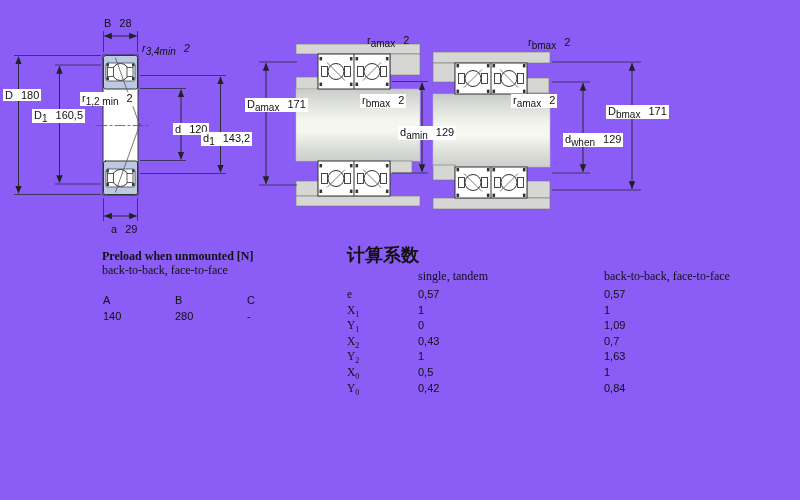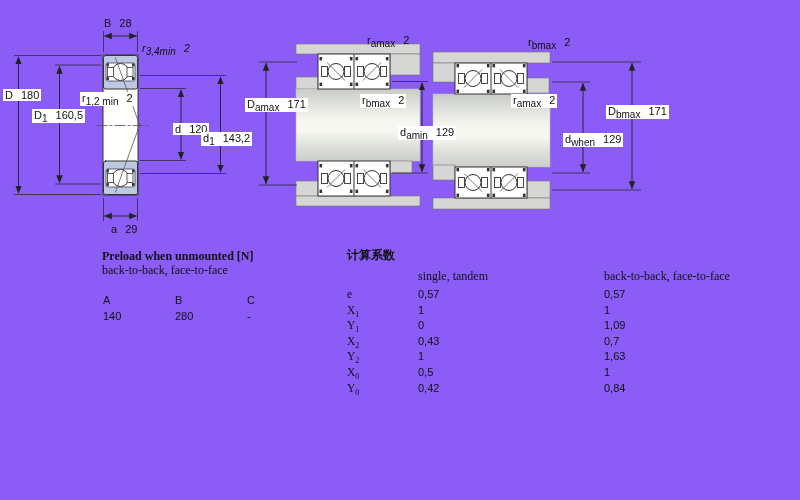--- a/index.html
+++ b/index.html
@@ -189,21 +189,21 @@
       <span class="pc2 num">C</span>
     </div>
     <div class="prow" style="top:310px;text-align:center;">
       <span class="pc0 num">140</span>
       <span class="pc1 num">280</span>
       <span class="pc2 num">-</span>
     </div>
   </div>
 
   <div>
-    <div class="ttext ttitle" style="left:347px;top:249px;font-size:12px;">计算系数</div>
+    <div class="ttext ttitle" style="left:347px;top:249px;font-size:18px;">计算系数</div>
     <div class="ttext" style="left:418px;top:270px;">single, tandem</div>
     <div class="ttext" style="left:604px;top:270px;">back-to-back, face-to-face</div>
 
     <div class="frow" style="top:288px;">
       <span class="fsym"><span>e</span><sub></sub></span>
       <span class="fv1 num">0,57</span>
       <span class="fv2 num">0,57</span>
     </div>
     <div class="frow" style="top:304px;">
       <span class="fsym"><span>X</span><sub>1</sub></span>

